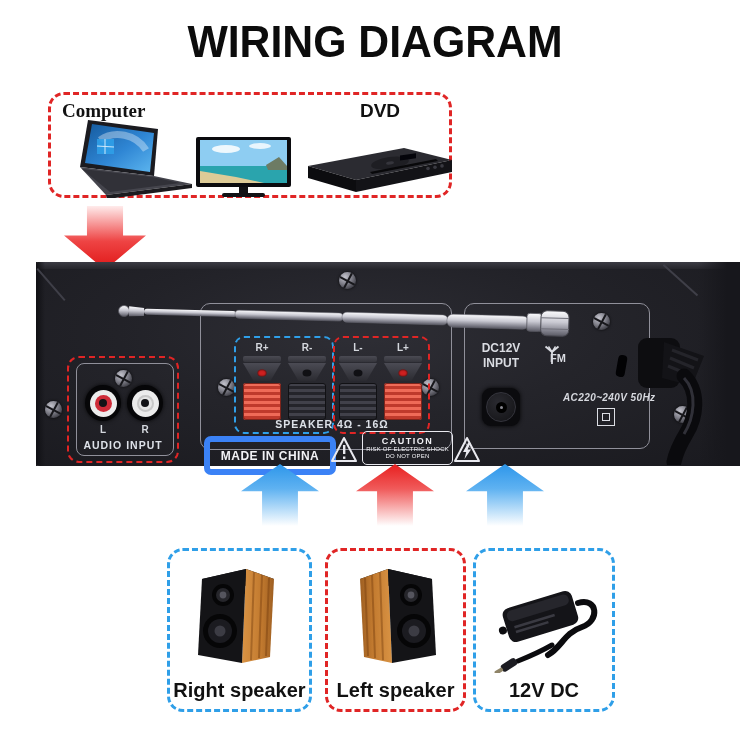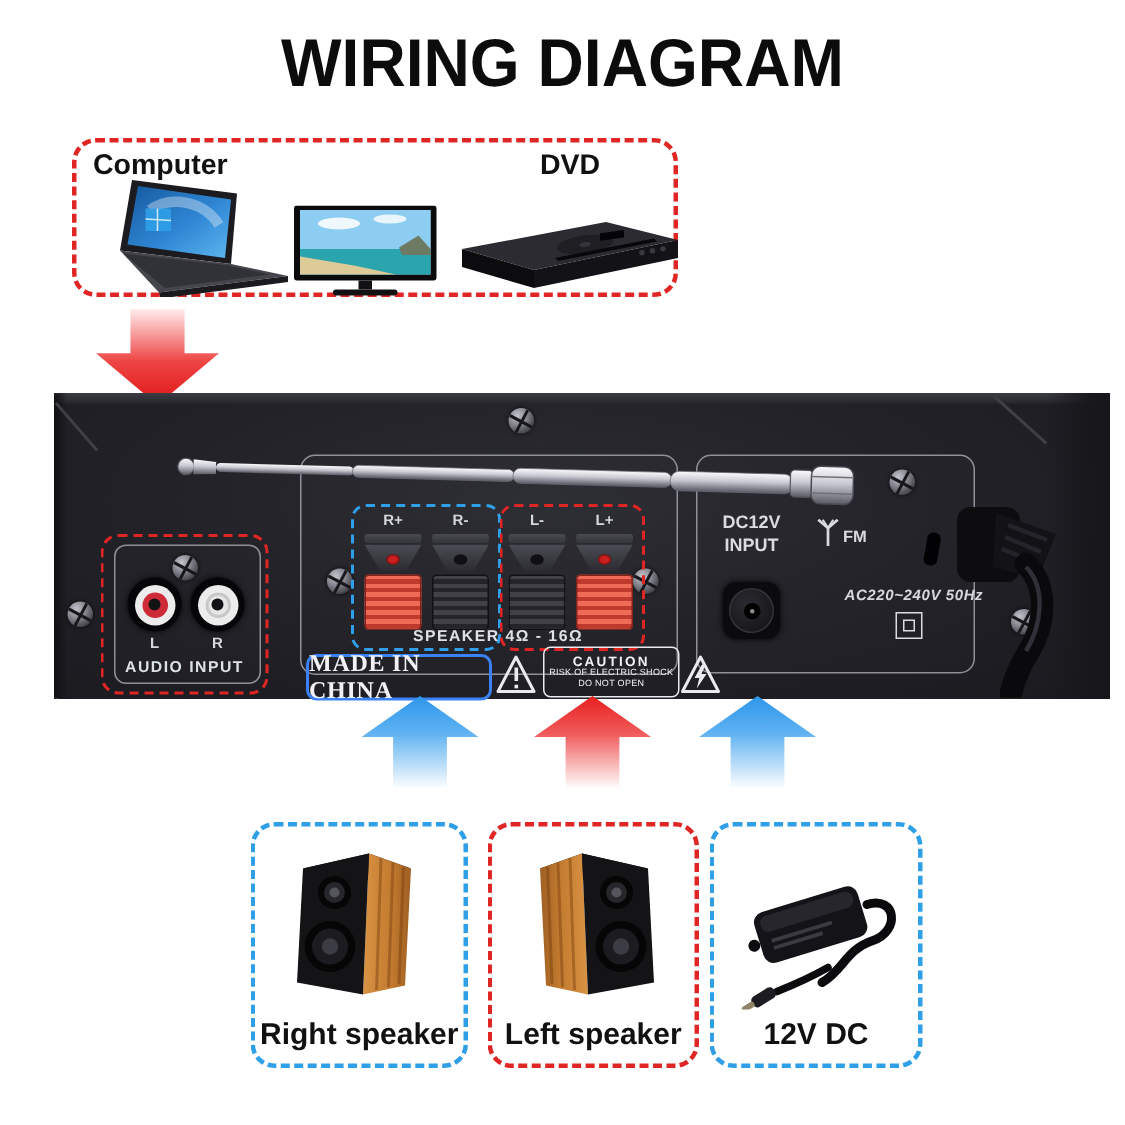--- a/index.html
+++ b/index.html
@@ -61,23 +61,23 @@
 
   
   .screw{width:17px;height:17px;border-radius:50%;
          background:radial-gradient(circle at 35% 30%,#c3c3cc 0%,#84848e 40%,#44444c 75%,#26262c 100%);
          box-shadow:0 0 3px rgba(0,0,0,0.8);}
   .screw::before{content:"";position:absolute;inset:0;transform:rotate(28deg);
          background:linear-gradient(#17171b,#17171b) center/100% 2px no-repeat,
                     linear-gradient(#17171b,#17171b) center/2px 100% no-repeat;border-radius:50%;}
 
   
-  .mic-badge{width:120px;height:27px;border:2px solid #3b82f6;border-radius:7px;
+  .mic-badge{width:120px;height:27px;border:6px solid #3b82f6;border-radius:7px;
              display:flex;align-items:center;justify-content:center;
-             font-size:16px;font-weight:700;color:#f2f2f6;letter-spacing:0.5px;font-family:Liberation Serif, serif;}
+             font-size:12px;font-weight:700;color:#f2f2f6;letter-spacing:0.5px;}
   .caution-badge{width:89px;height:32px;border:1.5px solid #e9e9ef;border-radius:5px;
                  display:flex;flex-direction:column;align-items:center;justify-content:center;
                  color:#f2f2f6;line-height:1.18;}
   .caution-badge .c1{font-size:9px;font-weight:700;letter-spacing:1.5px;}
   .caution-badge .c2{font-size:6px;letter-spacing:0.2px;}
   .dc-lbl{width:62px;text-align:center;font-size:12px;font-weight:700;color:#dadce2;line-height:1.25;}
   .ac-lbl{font-size:10px;font-weight:700;color:#d6d8de;letter-spacing:0.4px;}
   .fm-lbl{font-size:11px;font-weight:700;color:#dadce2;}
 
   
@@ -113,21 +113,21 @@
 </style>
 </head>
 <body>
 
 <div class="stage">
 
   <div class="abs title">WIRING DIAGRAM</div>
 
   <div class="abs dash-red" style="left:48px;top:92px;width:398px;height:100px;"></div>
 
-  <div class="abs devlabel" style="left:62px;top:100px;">Computer</div>
+  <div class="abs devlabel" style="left:62px;top:100px;font-family:Liberation Serif, serif;">Computer</div>
   <div class="abs devlabel" style="left:216px;top:100px;width:60px;text-align:center;margin-top:41px;">TV</div>
   <div class="abs devlabel" style="left:340px;top:100px;width:80px;text-align:center;">DVD</div>
 
   <svg class="abs" style="left:60px;top:118px;" width="140" height="80" viewBox="0 0 140 80">
     <defs>
       <linearGradient id="scr" x1="0" y1="0" x2="1" y2="1">
         <stop offset="0" stop-color="#155a9e"></stop>
           <stop offset="0.55" stop-color="#2f86d4"></stop>
         <stop offset="1" stop-color="#5db6ef"></stop>
       </linearGradient>
@@ -284,21 +284,21 @@
       </div>
   </div>
 
   <svg class="abs" style="left:544px;top:345px;" width="16" height="20" viewBox="0 0 16 20">
     <line x1="8" y1="7" x2="8" y2="19" stroke="#dadce2" stroke-width="1.8"></line>
     <line x1="1.5" y1="1.5" x2="8" y2="7" stroke="#dadce2" stroke-width="1.8"></line>
     <line x1="14.5" y1="1.5" x2="8" y2="7" stroke="#dadce2" stroke-width="1.8"></line>
     <line x1="4.5" y1="1.5" x2="8" y2="7" stroke="#dadce2" stroke-width="1.4"></line>
     <line x1="11.5" y1="1.5" x2="8" y2="7" stroke="#dadce2" stroke-width="1.4"></line>
   </svg>
-  <div class="abs fm-lbl" style="left:562px;top:352px;">FM</div>
+  <div class="abs fm-lbl" style="left:550px;top:352px;">FM</div>
 
   <div class="abs ac-lbl" style="left:563px;top:392px;font-style:italic;">AC220~240V 50Hz</div>
   <div class="abs sq2" style="left:597px;top:408px;">
     <div class="inner"></div>
   </div>
 
   <div class="abs slot" style="left:617px;top:355px;"></div>
 
   <svg class="abs" style="left:628px;top:328px;" width="112" height="137" viewBox="0 0 112 137">
     <rect x="10" y="10" width="42" height="50" rx="9" fill="#0d0d10"></rect>

